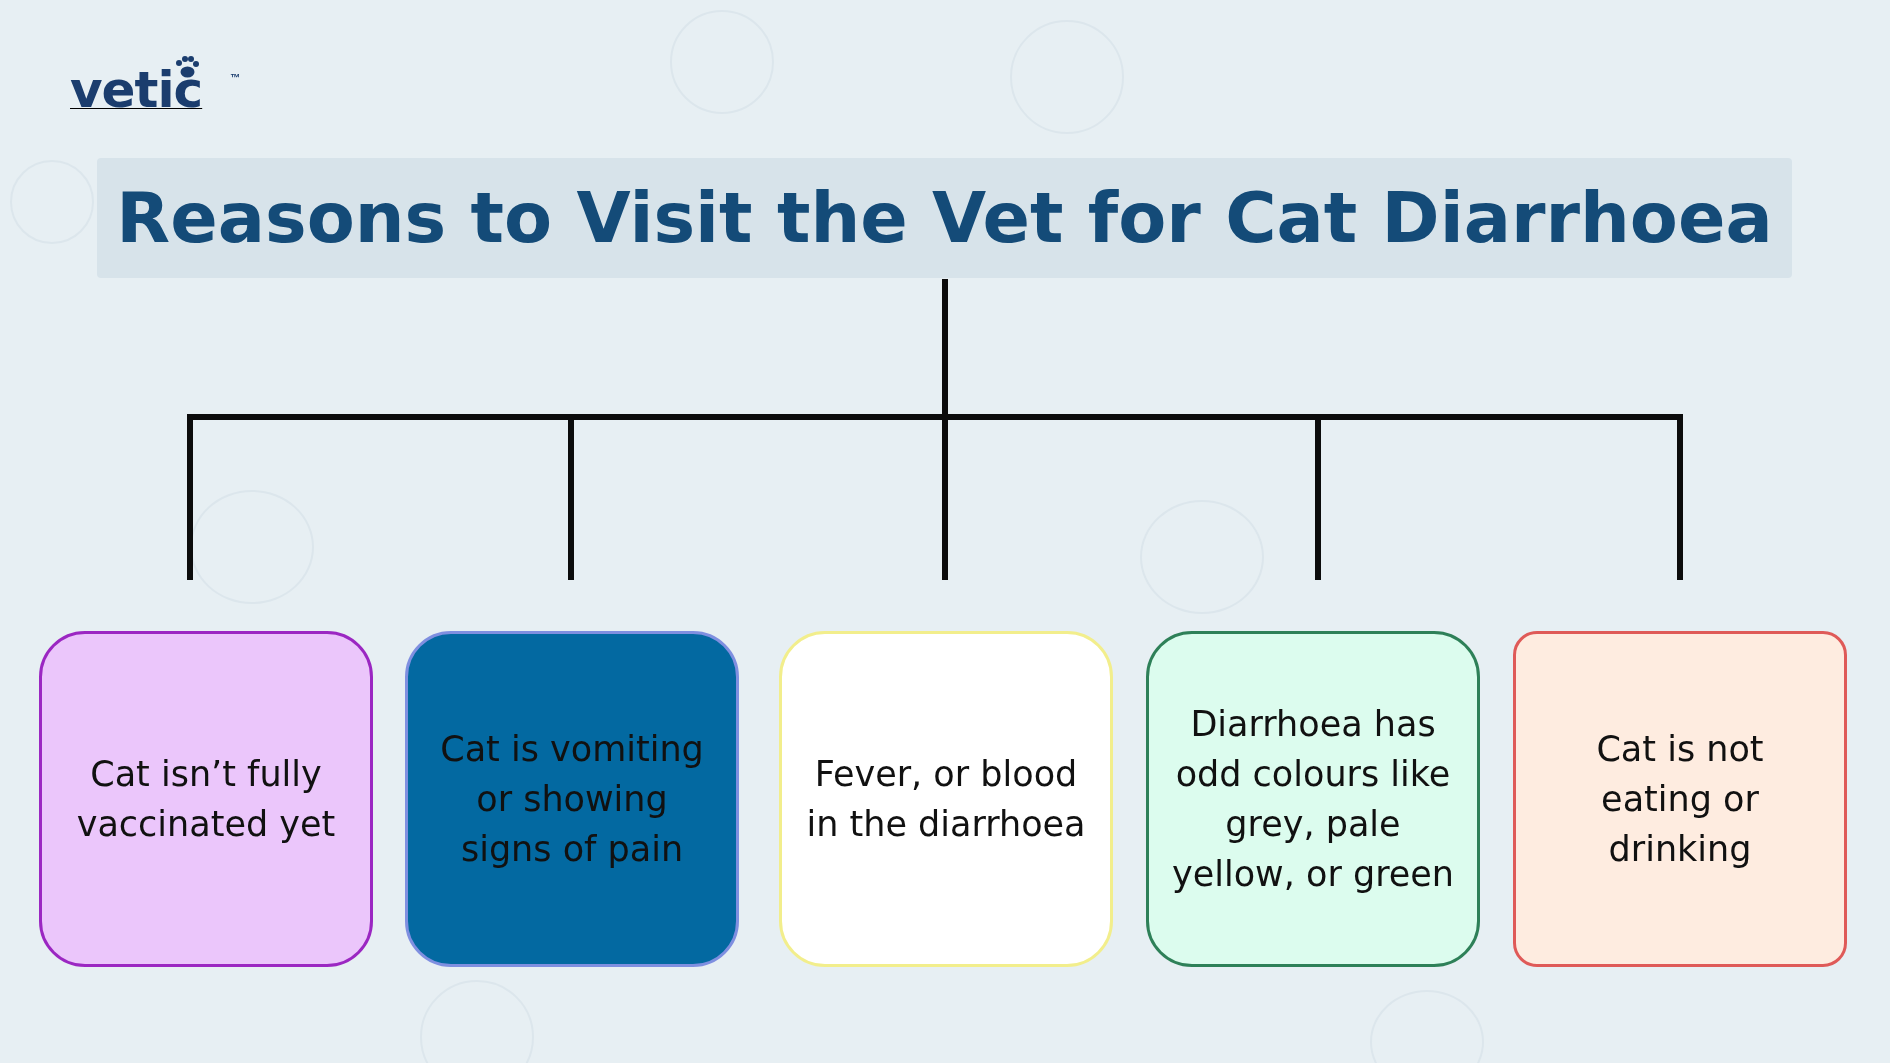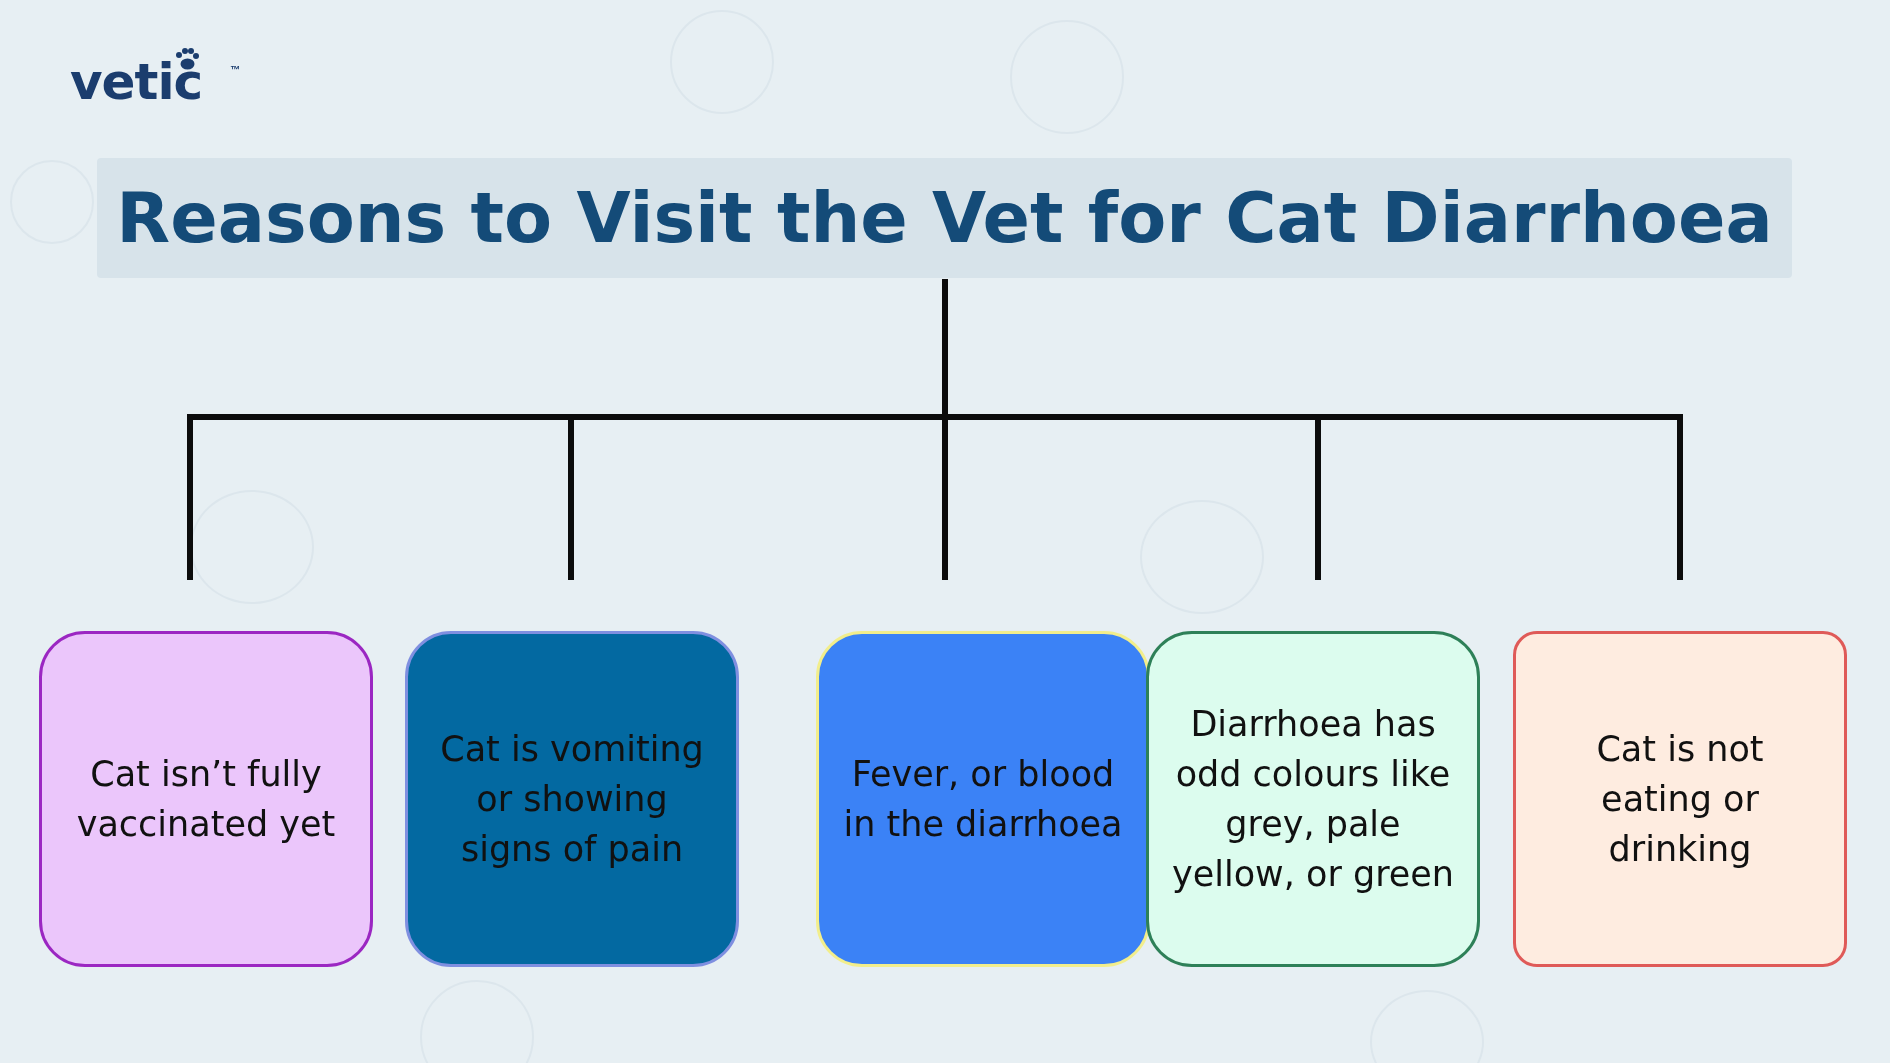--- a/index.html
+++ b/index.html
@@ -2,21 +2,21 @@
 <html><head>
 <meta charset="utf-8">
 <style>
   html, body { margin:0; padding:0; }
   body {
     width:1890px; height:1063px; position:relative; overflow:hidden;
     background:#e7eff3;
     font-family:"Liberation Sans", "DejaVu Sans", sans-serif;
   }
   .bg-doodle { position:absolute; border:2px solid #dce6ec; border-radius:50%; }
-  .logo { position:absolute; left:70px; top:52px; height:60px; }
+  .logo { position:absolute; left:70px; top:60px; height:60px;text-decoration:underline; }
   .logo-text { font-family:"DejaVu Sans", sans-serif; font-weight:bold; font-size:50px; color:#1b3d6e; letter-spacing:-1px; line-height:60px; }
   .logo-tm { position:absolute; left:160px; top:12px; font-size:10px; color:#1b3d6e; font-weight:bold; }
   .paw { position:absolute; left:104px; top:-4px; width:26px; height:22px; }
   .banner {
     position:absolute; left:97px; top:158px; width:1695px; height:120px;
     background:#d7e3ea; border-radius:4px;
     display:flex; align-items:center; justify-content:center;
   }
   .banner-title {
     font-family:"DejaVu Sans", sans-serif; font-weight:bold; font-size:70px;
@@ -68,21 +68,21 @@
 <div class="line" style="left:942px;top:414px;width:6px;height:166px;"></div>
 <div class="line" style="left:1315px;top:414px;width:6px;height:166px;"></div>
 <div class="line" style="left:1677px;top:414px;width:6px;height:166px;"></div>
 
 <div class="box" style="left:39px;background:#ebc6fb;border-color:#9b27c2;text-align:center;">
   <span class="box-text">Cat isn’t fully vaccinated yet</span>
 </div>
 <div class="box" style="left:405px;background:#0369a1;border-color:#7f8fe0;">
   <span class="box-text">Cat is vomiting or showing signs of pain</span>
 </div>
-<div class="box" style="left:779px;background:#3b82f6;border-color:#f2ee8c;margin-left:37px;">
+<div class="box" style="left:779px;background:#ffffff;border-color:#f2ee8c;">
   <span class="box-text">Fever, or blood in the diarrhoea</span>
 </div>
 <div class="box" style="left:1146px;background:#dcfcee;border-color:#2e8058;justify-content:flex-end;">
   <span class="box-text">Diarrhoea has odd colours like grey, pale yellow, or green</span>
 </div>
 <div class="box" style="left:1513px;background:#feece0;border-color:#df5a58;border-radius:24px;">
   <span class="box-text">Cat is not eating or drinking</span>
 </div>
 
 </body></html>

